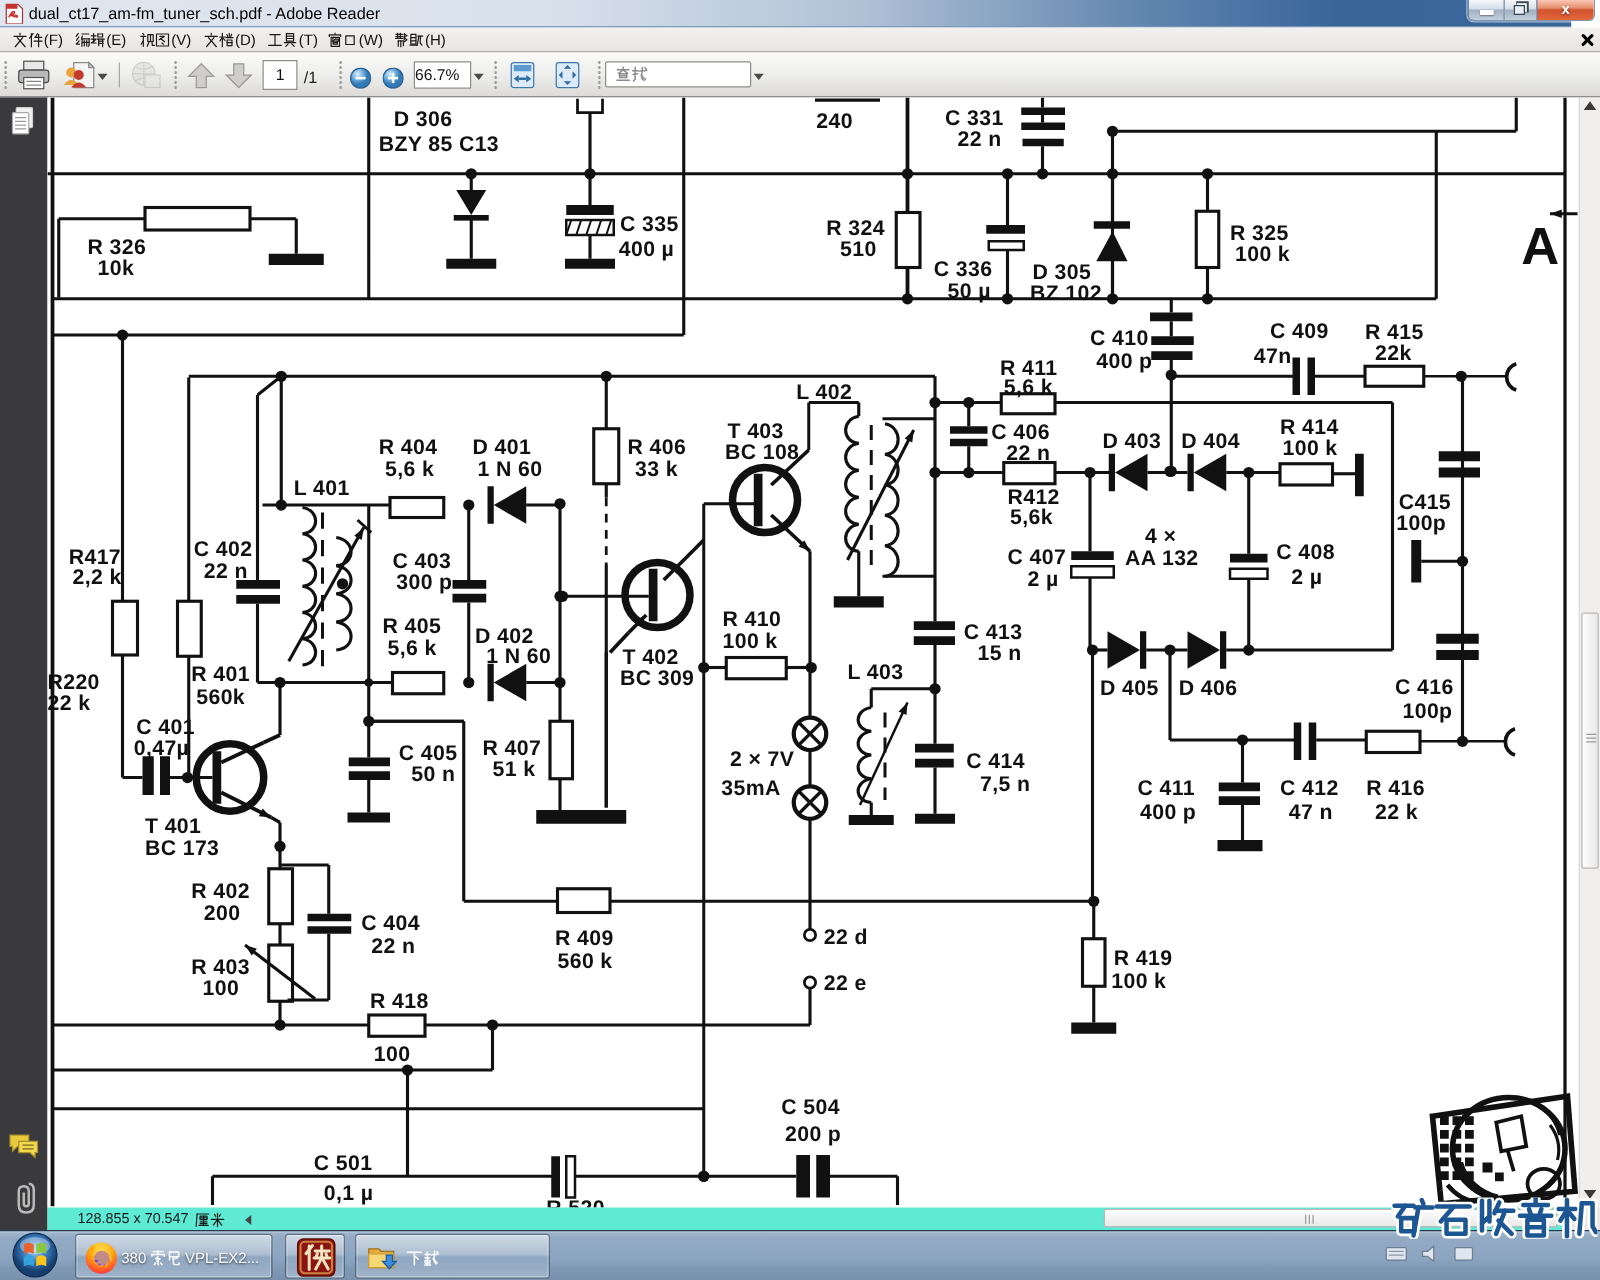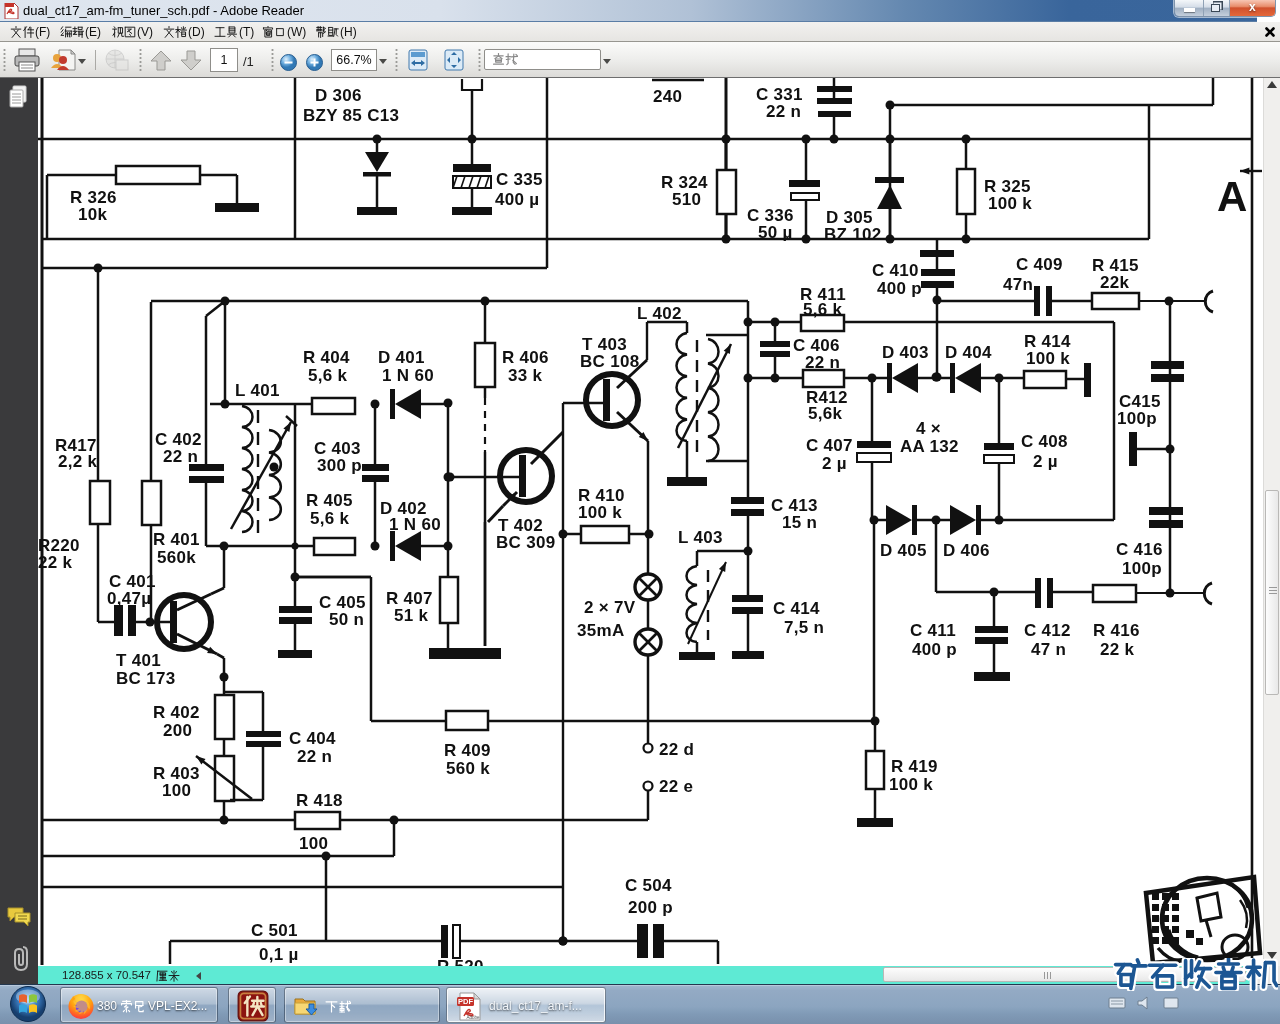--- a/index.html
+++ b/index.html
@@ -233,21 +233,21 @@
         </radialGradient>
       </defs>
    <circle cx="8.5" cy="8.5" r="8" fill="url(#zb)" stroke="#2a5f91"></circle>
    <rect x="4.5" y="7.5" width="8" height="2" fill="#fff"></rect>
  </svg>
  <svg class="abs" style="left:306px;top:12px" width="17" height="17" viewBox="0 0 17 17">
    <circle cx="8.5" cy="8.5" r="8" fill="url(#zb)" stroke="#2a5f91"></circle>
    <rect x="4.5" y="7.5" width="8" height="2" fill="#fff"></rect>
       <rect x="7.5" y="4.5" width="2" height="8" fill="#fff"></rect>
  </svg>
- <div class="tbx" style="left:331px;top:7px;width:46px;height:22px;text-align:center;line-height:20px">66.7%</div>
+ <div class="tbx" style="left:331px;top:7px;width:46px;height:22px;text-align:left;line-height:20px">66.7%</div>
  <div class="ddt" style="left:379px;top:17px"></div>
  <div class="grip" style="left:395px"></div>
  <svg class="abs" style="left:408px;top:7px" width="20" height="22" viewBox="0 0 20 22">
    <rect x="1" y="1" width="18" height="20" rx="2" fill="#dcebf7" stroke="#4179ad"></rect>
    <rect x="3" y="3" width="14" height="5" fill="#5b9bd0"></rect>
    <path d="M 3 14 l 4 -3 v 6 z M 17 14 l -4 -3 v 6 z" fill="#2e6da4"></path>
       <line x1="7" y1="14" x2="13" y2="14" stroke="#2e6da4" stroke-width="2"></line>
  </svg>
  <svg class="abs" style="left:444px;top:7px" width="20" height="22" viewBox="0 0 20 22">
    <rect x="1" y="1" width="18" height="20" rx="2" fill="#dcebf7" stroke="#4179ad"></rect>
@@ -901,31 +901,20 @@
         <polyline points="114,48 146,48" stroke="#fff" stroke-width="9" stroke-linecap="round" stroke-linejoin="round"></polyline>
         <polyline points="116,64 146,64 146,80 116,80 116,64" stroke="#fff" stroke-width="9" stroke-linecap="round" stroke-linejoin="round"></polyline>
         <polyline points="130,60 130,92" stroke="#fff" stroke-width="9" stroke-linecap="round" stroke-linejoin="round"></polyline>
         <polyline points="114,92 150,92" stroke="#fff" stroke-width="9" stroke-linecap="round" stroke-linejoin="round"></polyline>
         <polyline points="156,30 198,26" stroke="#fff" stroke-width="9" stroke-linecap="round" stroke-linejoin="round"></polyline>
         <polyline points="174,8 172,70 184,86" stroke="#fff" stroke-width="9" stroke-linecap="round" stroke-linejoin="round"></polyline>
         <polyline points="164,52 190,80" stroke="#fff" stroke-width="9" stroke-linecap="round" stroke-linejoin="round"></polyline>
         <polyline points="188,10 196,20" stroke="#fff" stroke-width="9" stroke-linecap="round" stroke-linejoin="round"></polyline>
       </svg>
     </div>
- <div class="tbtn active" style="left:446px;width:160px">
-<svg class="abs" style="left:9px;top:4px" width="26" height="29" viewBox="0 0 26 29">
- <path d="M 4 1 h 14 l 6 6 v 21 h -20 z" fill="#fff" stroke="#999"></path>
- <path d="M 18 1 l 6 6 h -6 z" fill="#d8d8d8" stroke="#999"></path>
- <rect x="1" y="5" width="17" height="9" rx="1.5" fill="#c5332b"></rect>
- <text x="9.5" y="12" font-size="7.5" font-weight="bold" fill="#fff" text-anchor="middle">PDF</text>
- <path d="M 8 24 q 4 -8 6 -6 q 1.5 1.5 -5 4 q 8 -1 8 1 q 0 2 -6 -1" fill="none" stroke="#c5332b" stroke-width="1.4"></path>
- <text x="17" y="27" font-size="4.5" fill="#555" text-anchor="middle">Adobe</text>
-</svg>
-<span class="lbl" style="left:42px;color:#f2f6fa">dual_ct17_am-f...</span>
-    </div>
 </div>
 
 <svg class="abs" style="left:1108px;top:995px;z-index:3" width="80" height="16" viewBox="0 0 80 16" opacity="0.9">
  <rect x="1" y="3" width="16" height="10" rx="1" fill="#e8eef4" stroke="#6a7a8a"></rect>
  <g stroke="#8a96a2">
       <line x1="3" y1="6" x2="15" y2="6"></line>
       <line x1="3" y1="9" x2="15" y2="9"></line>
     </g>
  <path d="M 30 6 h 4 l 5 -4 v 12 l -5 -4 h -4 z" fill="#e8eef4" stroke="#6a7a8a"></path>
  <rect x="56" y="3" width="14" height="10" rx="1" fill="#e8eef4" stroke="#6a7a8a"></rect>

